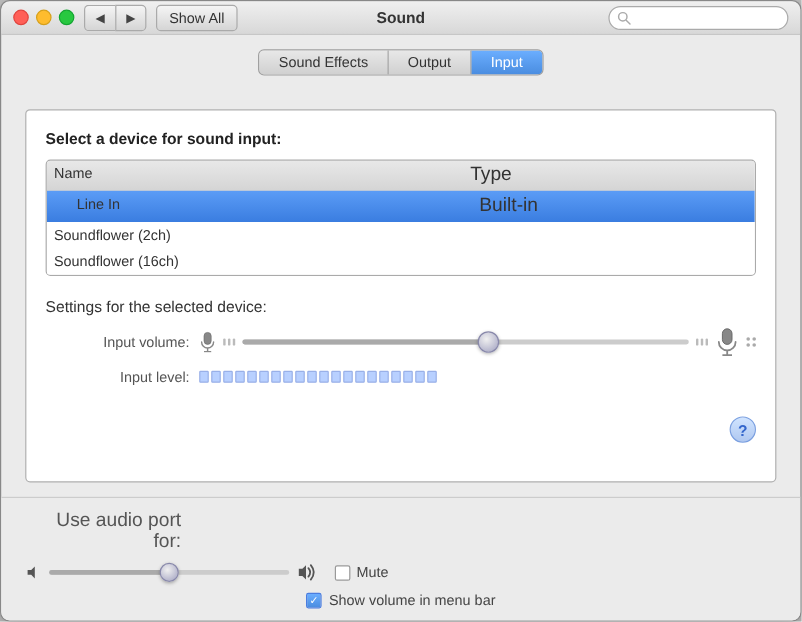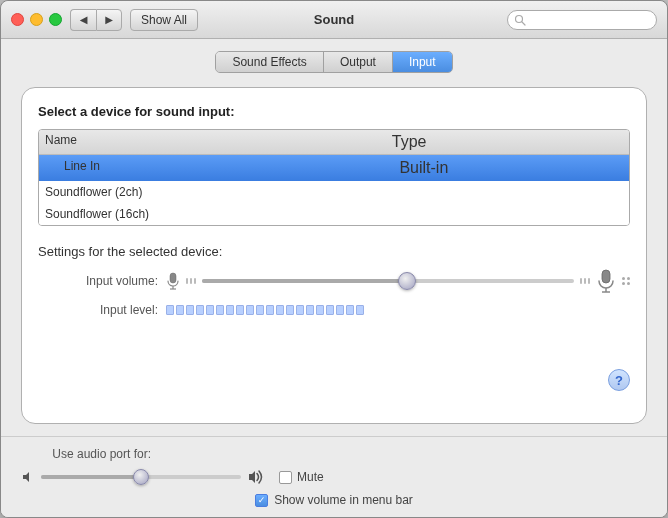--- a/index.html
+++ b/index.html
@@ -136,21 +136,21 @@
       padding: 12px 20px;
       display: flex;
       flex-direction: column;
       gap: 0;
     }
 
     
     .tabs-container {
       display: flex;
       justify-content: center;
-      margin-bottom: 14px;
+      margin-bottom: 28px;
     }
 
     .tabs {
       display: flex;
       border: 1px solid #a0a0a0;
       border-radius: 5px;
       overflow: hidden;
       background: linear-gradient(to bottom, #e0e0e0, #c8c8c8);
     }
 
@@ -168,21 +168,21 @@
 
     .tab.active {
       background: linear-gradient(to bottom, #6baeff, #4a8de0);
       color: white;
     }
 
     
     .main-panel {
       background: white;
       border: 1px solid #b0b0b0;
-      border-radius: 14px;
+      border-radius: 4px;
       padding: 16px;
       flex: 1;
       display: flex;
       flex-direction: column;
     }
 
     .section-title {
       font-weight: bold;
       font-size: 13px;
       color: #222;
@@ -327,21 +327,21 @@
       gap: 8px;
     }
 
     .bottom-row {
       display: flex;
       align-items: center;
       gap: 8px;
     }
 
     .bottom-label {
-      font-size: 12px;
+      font-size: 16px;
       color: #555;
       text-align: right;
       width: 130px;
     }
 
     .dropdown {
       flex: 1;
       max-width: 260px;
       height: 22px;
       background: linear-gradient(to bottom, #f8f8f8, #e0e0e0);

